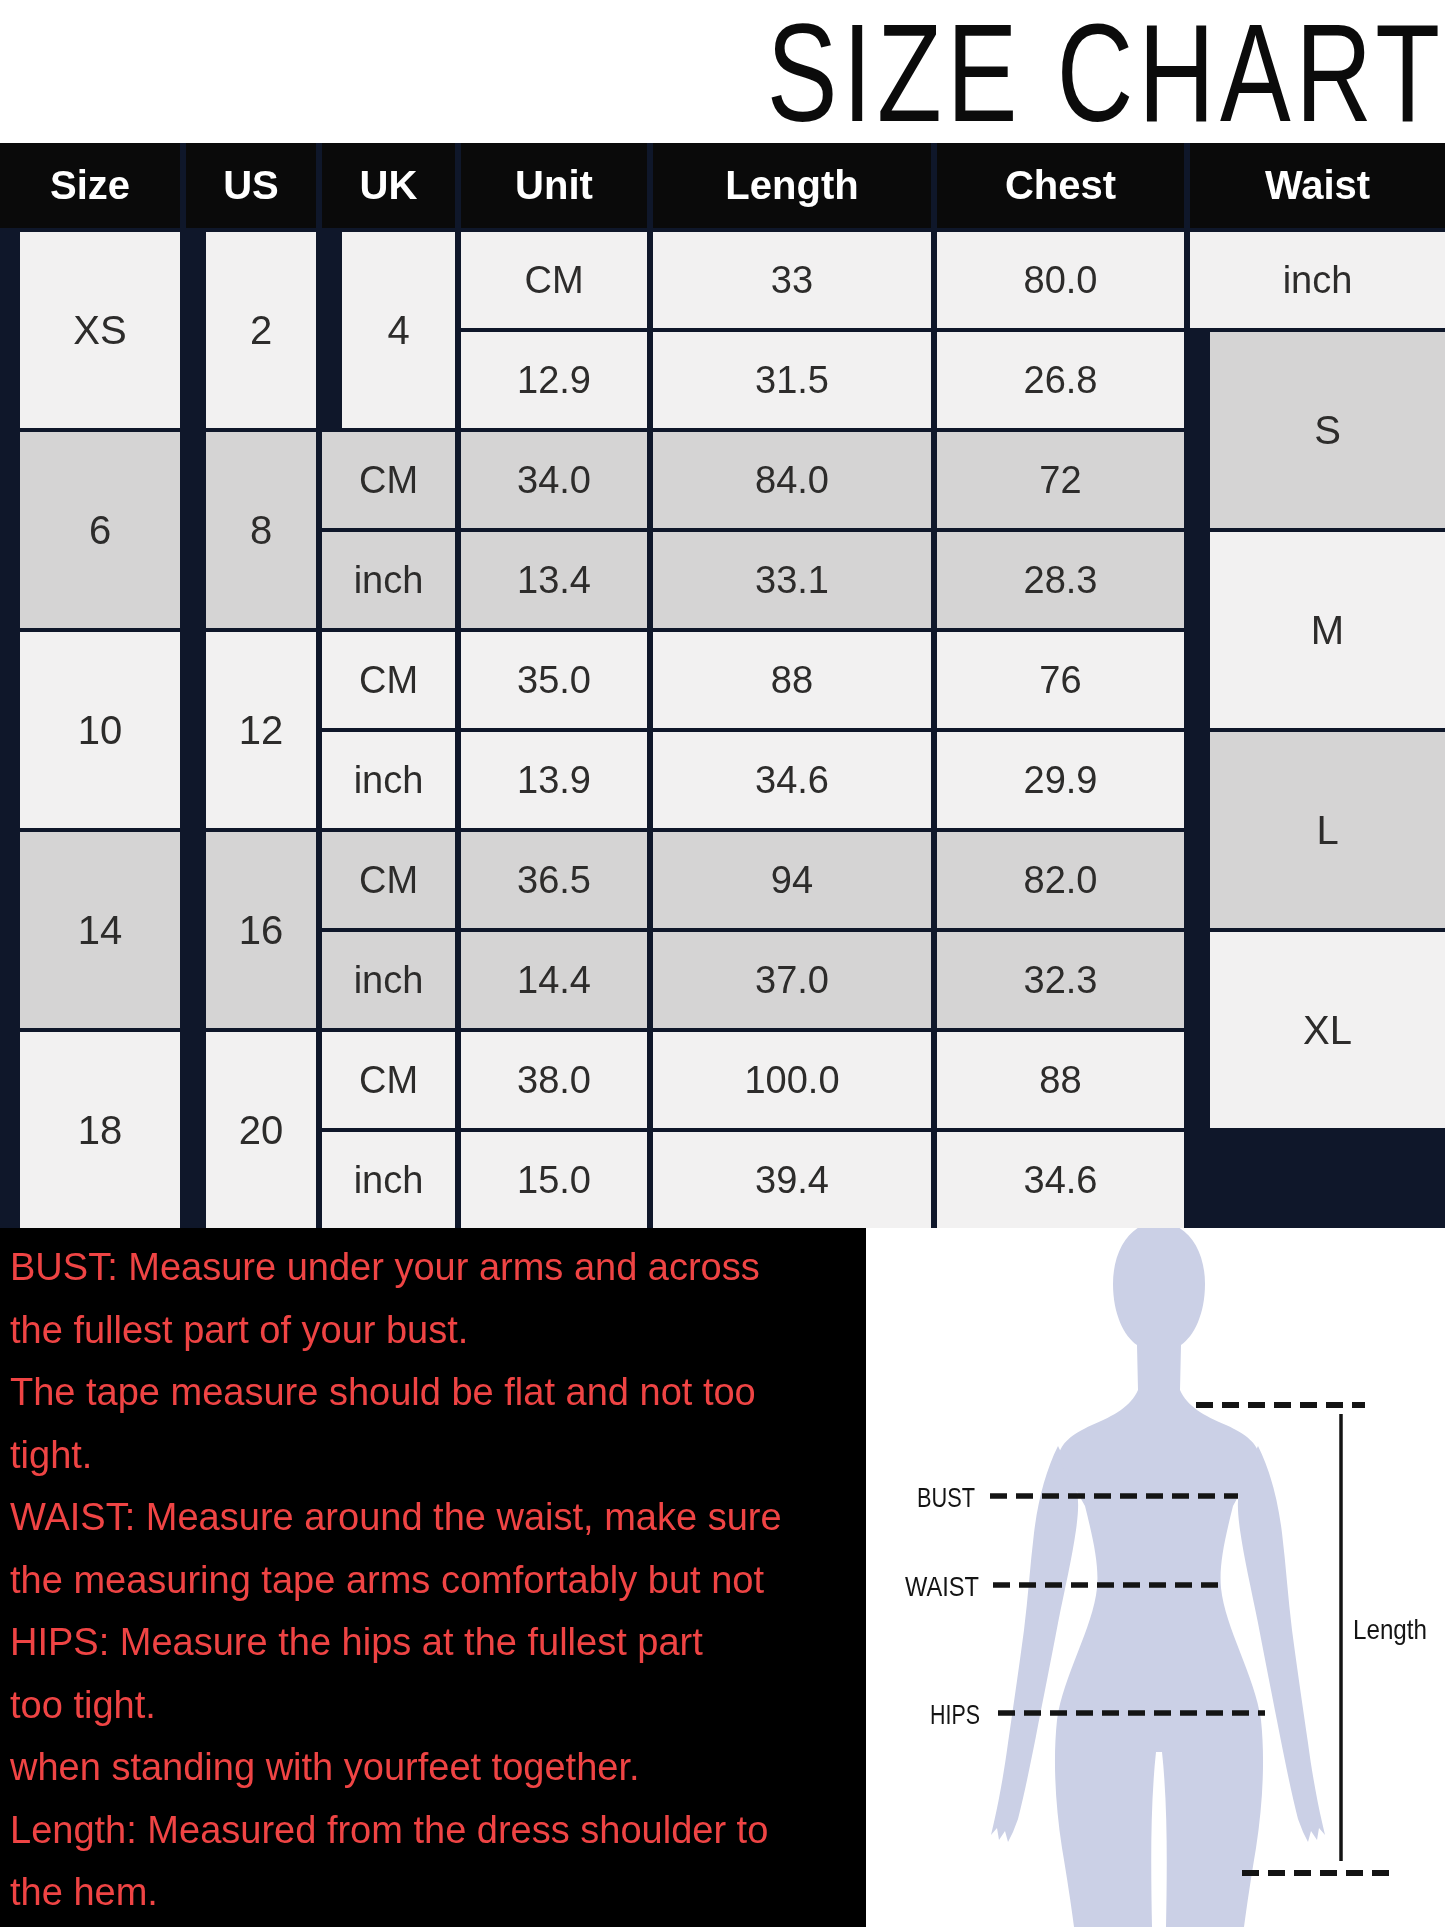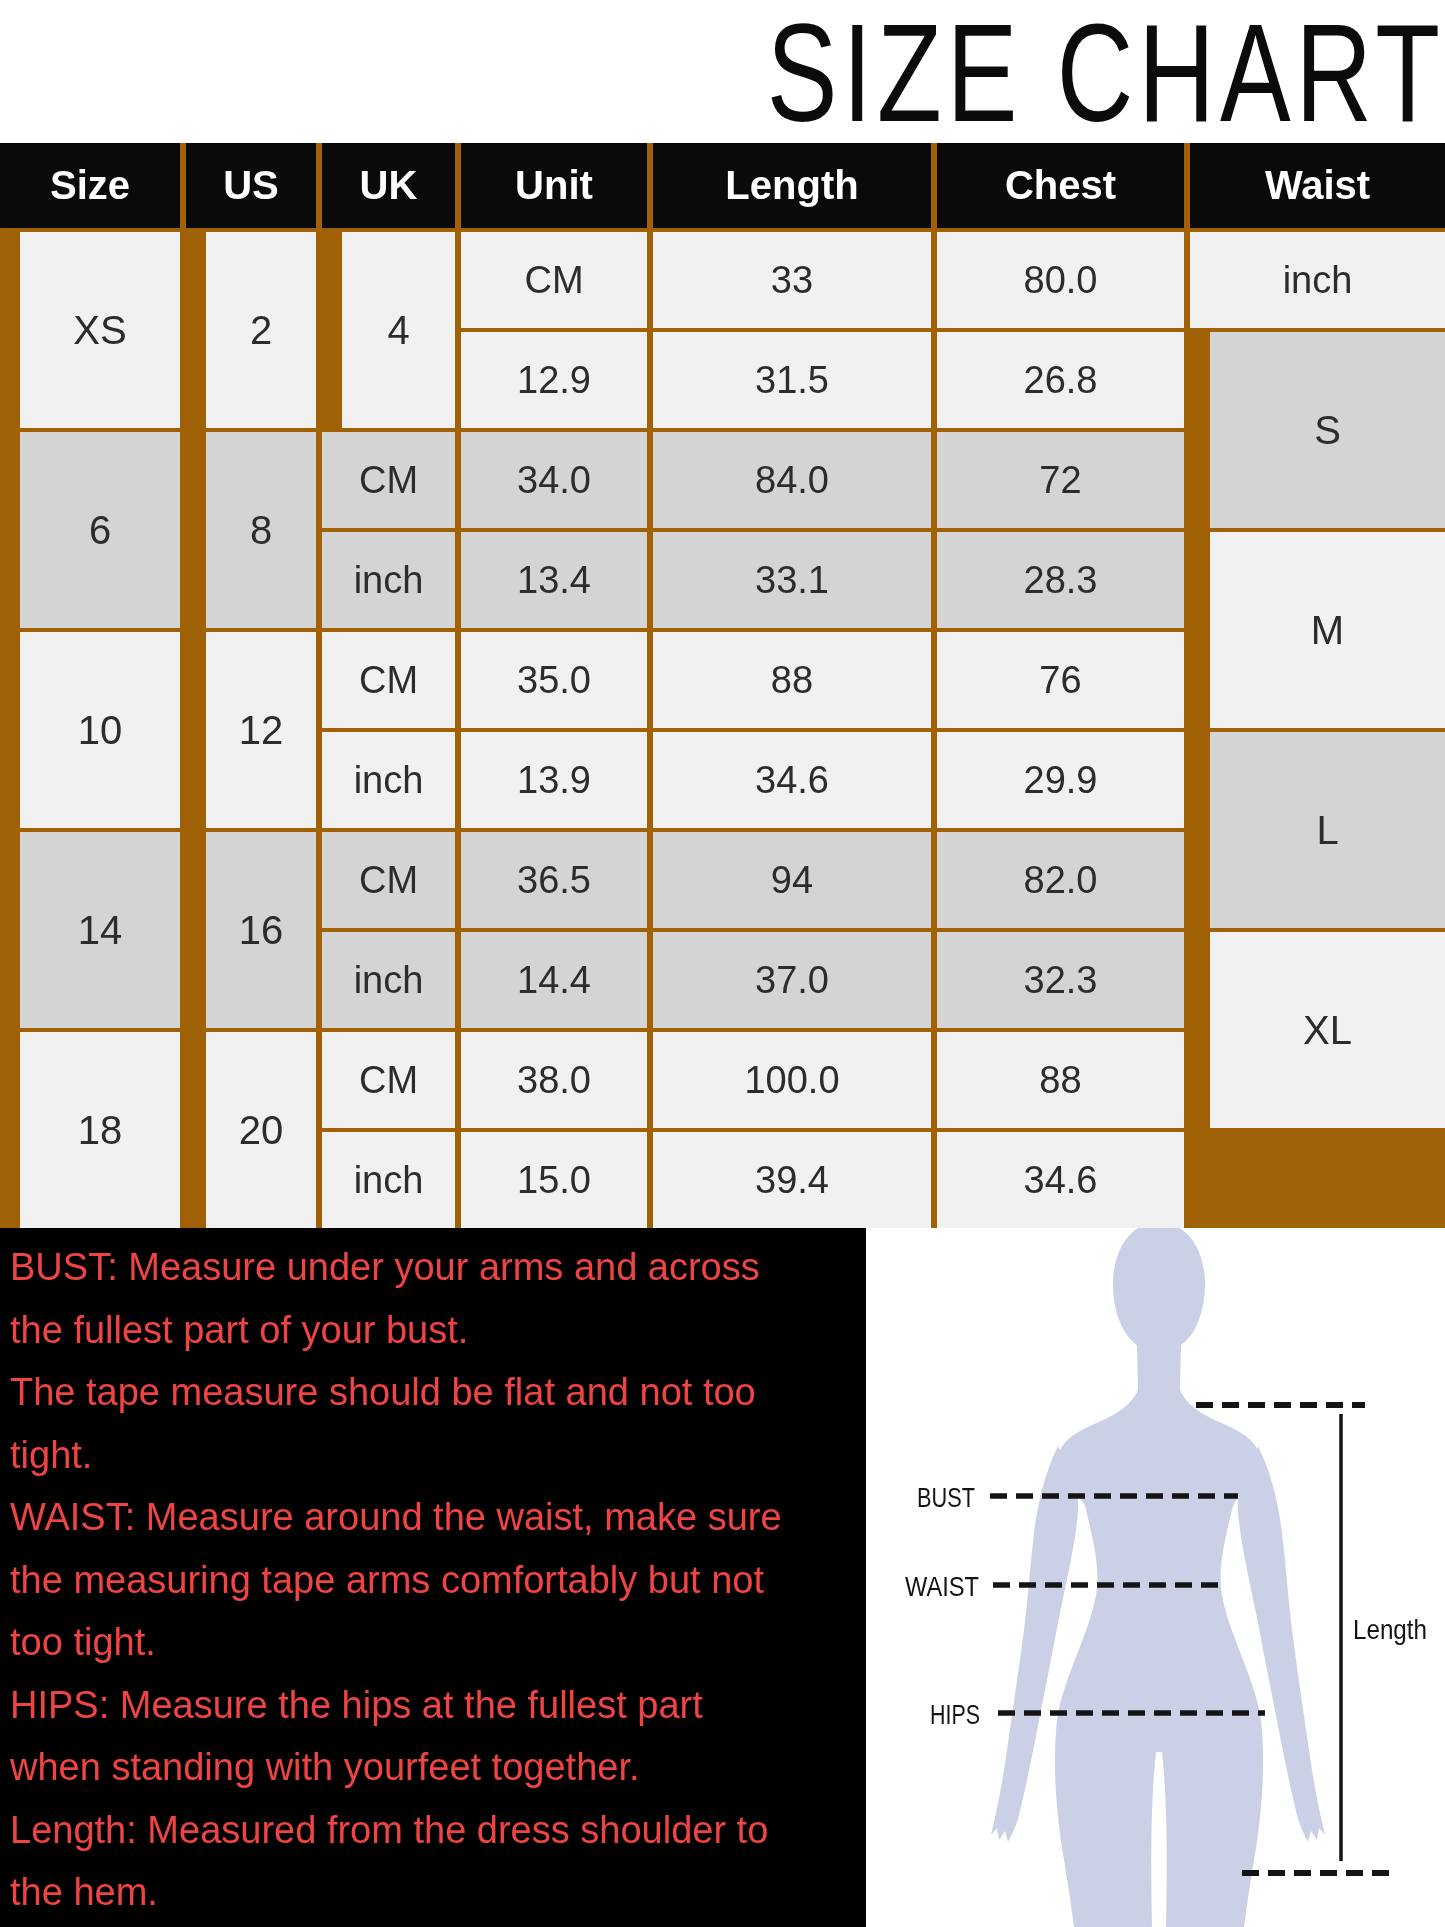--- a/index.html
+++ b/index.html
@@ -8,21 +8,21 @@
 
   
   .title-bar{height:143px;display:flex;align-items:center;justify-content:flex-end;}
   .title-bar h1{margin:0;font-size:106px;font-weight:500;color:#0b0b0b;letter-spacing:5px;
     transform:scaleY(1.32);transform-origin:center;line-height:1;white-space:nowrap;}
 
   
   .size-table{display:grid;width:1445px;
     grid-template-columns:180px 130px 133px 186px 278px 247px 1fr;
     grid-template-rows:85px repeat(10,96px);
-    column-gap:6px;row-gap:4px;background:#a16207;}
+    column-gap:6px;row-gap:4px;background:#0f172a;}
   .cell{display:flex;align-items:center;justify-content:center;font-size:38px;color:#2d2c2b;}
   .hcell{background:#0a0a0a;color:#ffffff;font-weight:700;font-size:40px;}
   .span2{grid-row:span 2;font-size:40px;margin-left:20px;}
   .light{background:#f2f1f1;}
   .dark{background:#d5d4d4;}
 
   
   .bottom{display:flex;width:1445px;height:699px;}
   .info-box{width:866px;height:699px;background:#000000;color:#ef4444;
     padding:8px 14px 0 10px;box-sizing:border-box;}
@@ -111,22 +111,22 @@
   </div>
 
   <div class="bottom">
     <div class="info-box">
       <div class="info-line">BUST: Measure under your arms and across</div>
       <div class="info-line">the fullest part of your bust.</div>
       <div class="info-line">The tape measure should be flat and not too</div>
       <div class="info-line">tight.</div>
       <div class="info-line">WAIST: Measure around the waist, make sure</div>
       <div class="info-line">the measuring tape arms comfortably but not</div>
+      <div class="info-line">HIPS: Measure the hips at the fullest part</div>
       <div class="info-line">too tight.</div>
-      <div class="info-line">HIPS: Measure the hips at the fullest part</div>
       <div class="info-line">when standing with yourfeet together.</div>
       <div class="info-line">Length: Measured from the dress shoulder to</div>
       <div class="info-line">the hem.</div>
     </div>
 
     <div class="figure-panel">
       <svg width="579" height="699" viewBox="0 0 579 699">
 
         <g fill="#cbd0e6" stroke="none">
           <path d="M192 218

